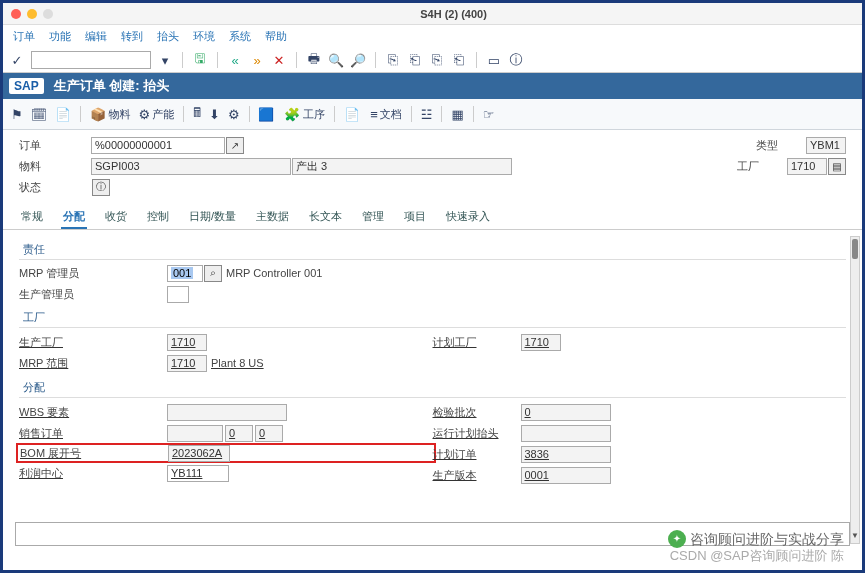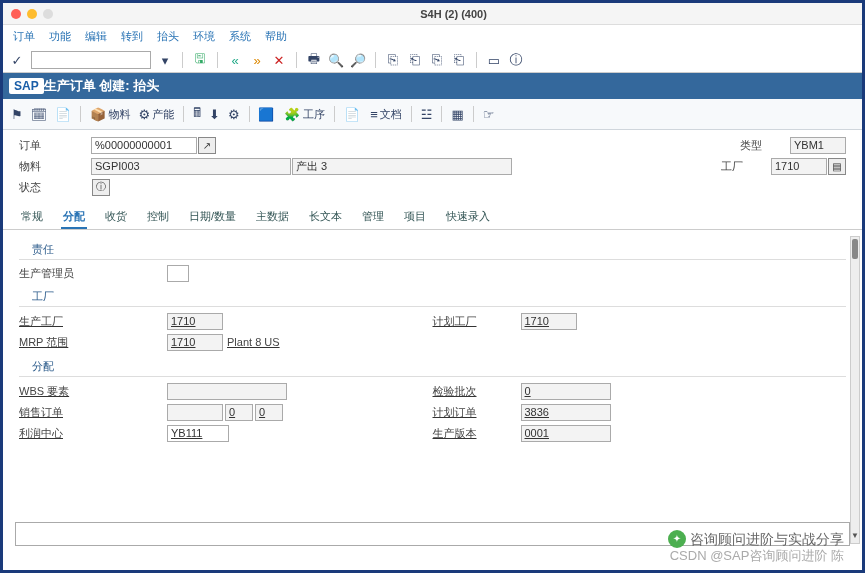--- a/index.html
+++ b/index.html
@@ -10,45 +10,45 @@
   .t-red { background: #ff5f57; } .t-yel { background: #febc2e; } .t-grn { background: #ddd; }
   .title-center { flex: 1; text-align: center; font-weight: 600; color: #444; }
   .menubar { display: flex; gap: 14px; padding: 4px 10px; color: #2a74b5; font-size: 11px; }
   .menubar span { cursor: pointer; }
   .cmdbar { display: flex; align-items: center; gap: 6px; padding: 3px 6px; border-bottom: 1px solid #ccc; }
   .cmdbar input { width: 120px; height: 18px; border: 1px solid #aaa; background: #fff; color:#999; padding:0 4px;}
   .tick { color: #2a8; font-size: 15px; }
   .ico { width: 16px; height: 16px; display: inline-flex; align-items: center; justify-content: center; font-size: 13px; color: #346; cursor:pointer; }
   .ico-save { color: #3a6; }
   .ic-green{color:#2a8;} .ic-orange{color:#d80;} .ic-red{color:#c22;}
-  .header-blue { background: #34689c; color: #fff; padding: 4px 6px; display: flex; align-items: center; gap: 0; font-size: 13px; font-weight: 600; }
+  .header-blue { background: #34689c; color: #fff; padding: 4px 6px; display: flex; align-items: center; gap: 10px; font-size: 13px; font-weight: 600; }
   .sap-logo { background: #fff; color: #1a5ea8; font-weight: 900; padding: 1px 5px; font-size: 12px; border-radius: 2px; }
   .actionbar { display: flex; align-items: center; gap: 4px; padding: 4px 6px; border-bottom: 1px solid #d0d6dc; background: #f7f9fb; flex-wrap:nowrap; }
   .ab-item { display: inline-flex; align-items: center; gap: 2px; color: #346; font-size: 11px; padding: 0 2px; cursor:pointer; }
   .ab-item .icon { font-size: 13px; }
   .sep { width: 1px; height: 16px; background: #ccc; margin: 0 3px; }
   .form-area { padding: 4px 16px 2px 16px; }
   .row { display: flex; align-items: center; height: 20px; margin: 1px 0; }
   .lbl { width: 72px; color: #444; }
   .lbl2 { width: 88px; color: #444; }
   .fld { height: 17px; border: 1px solid #aaa; background: #fff; padding: 0 3px; display:inline-flex; align-items:center; }
   .fld-ro { background: #f3f3f3; }
-  .fld-w1 { width: 106px; } .fld-w2 { width: 200px; } .fld-w3 { width: 56px; } .fld-w4 { width: 36px; }
+  .fld-w1 { width: 134px; } .fld-w2 { width: 200px; } .fld-w3 { width: 40px; } .fld-w4 { width: 36px; }
   .fld-sel { background:#a8c8f0; color:#000; padding:0 2px;}
   .btn-sq { width: 18px; height: 17px; border: 1px solid #888; background: #eee; display:inline-flex; align-items:center; justify-content:center; font-size:10px; margin-left:1px; cursor:pointer;}
   .rlabel { color:#444; margin-left:4px;}
   .rlabel-r { margin-left:auto; padding-right:8px; color:#444; width:50px;}
   .tabs { display: flex; gap: 16px; padding: 6px 16px 0 16px; border-bottom: 1px solid #ccc; font-size: 11px; }
   .tab { padding: 3px 2px; color: #355; cursor:pointer; }
   .tab.active { border-bottom: 2px solid #2a74b5; color: #2a74b5; font-weight: 600; }
   .tab-content { padding: 6px 16px; position: relative; height: 320px; overflow:hidden; }
   .scrollbar { position:absolute; right:2px; top:6px; bottom:6px; width:10px; background:#eee; border:1px solid #ccc;}
   .scrollbar .thumb{ position:absolute; top:2px; left:1px; right:1px; height:20px; background:#888; border-radius:2px;}
   .scrollbar .arr{ position:absolute; left:0; right:0; height:12px; text-align:center; font-size:8px; color:#555;}
-  .group-title { color: #2a5a8a; font-size: 11px; margin: 6px 0 2px 13px; }
+  .group-title { color: #2a5a8a; font-size: 11px; margin: 6px 0 2px 4px; }
   .hr { height:1px; background:#ddd; margin:1px 0 3px 0;}
   .cols { display:flex;text-decoration:underline; }
   .col { flex:1; }
   .hl-red { border: 2px solid #d22; padding: 0 2px; margin: -1px -3px; }
   .footer-input { position:absolute; left:12px; right:12px; bottom:24px; height:24px; border:1px solid #aaa; background:#fff;}
   .watermark { position:absolute; right:18px; bottom:6px; color:#aaa; font-size:13px; pointer-events:none; text-align:right; line-height:16px;}
   .wm-top { display:flex; align-items:center; justify-content:flex-end; gap:4px; color:#666; font-size:14px;}
   .wechat{ width:18px; height:18px; border-radius:50%; background:#4caf50; color:#fff; display:inline-flex; align-items:center; justify-content:center; font-size:10px;}
 </style>
 </head>
@@ -202,20 +202,29 @@
 <div class="tab-content">
   <div class="scrollbar">
     <div class="arr" style="top:0">▲</div>
     <div class="thumb"></div>
     <div class="arr" style="bottom:0">▼</div>
   </div>
 
   <div class="group-title">责任</div>
   <div class="hr"></div>
   <div class="row">
+    <span class="lbl2">MRP 管理员</span>
+    <span style="width:60px"></span>
+    <span class="fld fld-w4">
+        <span class="fld-sel">001</span>
+      </span>
+    <span class="btn-sq">⌕</span>
+    <span class="rlabel">MRP Controller 001</span>
+  </div>
+  <div class="row">
     <span class="lbl2">生产管理员</span>
     <span style="width:60px"></span>
     <span class="fld" style="width:22px"></span>
   </div>
 
   <div class="group-title">工厂</div>
   <div class="hr"></div>
   <div class="cols">
     <div class="col">
       <div class="row">
@@ -247,30 +256,39 @@
         <span style="width:60px"></span>
         <span class="fld fld-ro" style="width:120px"></span>
       </div>
       <div class="row">
         <span class="lbl2">销售订单</span>
         <span style="width:60px"></span>
         <span class="fld fld-ro" style="width:56px"></span>
         <span class="fld fld-ro" style="width:28px;margin-left:2px;text-align:right">0</span>
         <span class="fld fld-ro" style="width:28px;margin-left:2px;text-align:right">0</span>
       </div>
+      <div class="row hl-red">
+        <span class="lbl2">BOM 展开号</span>
+        <span style="width:60px"></span>
+        <span class="fld fld-ro" style="width:62px">2023062A</span>
+      </div>
       <div class="row">
         <span class="lbl2">利润中心</span>
         <span style="width:60px"></span>
         <span class="fld" style="width:62px">YB111</span>
       </div>
     </div>
     <div class="col">
       <div class="row">
         <span class="lbl2">检验批次</span>
         <span class="fld fld-ro" style="width:90px;text-align:right">0</span>
+      </div>
+      <div class="row">
+        <span class="lbl2">运行计划抬头</span>
+        <span class="fld fld-ro" style="width:90px"></span>
       </div>
       <div class="row">
         <span class="lbl2">计划订单</span>
         <span class="fld fld-ro" style="width:90px">3836</span>
       </div>
       <div class="row">
         <span class="lbl2">生产版本</span>
         <span class="fld fld-ro" style="width:90px">0001</span>
       </div>
       <div class="row"></div>

